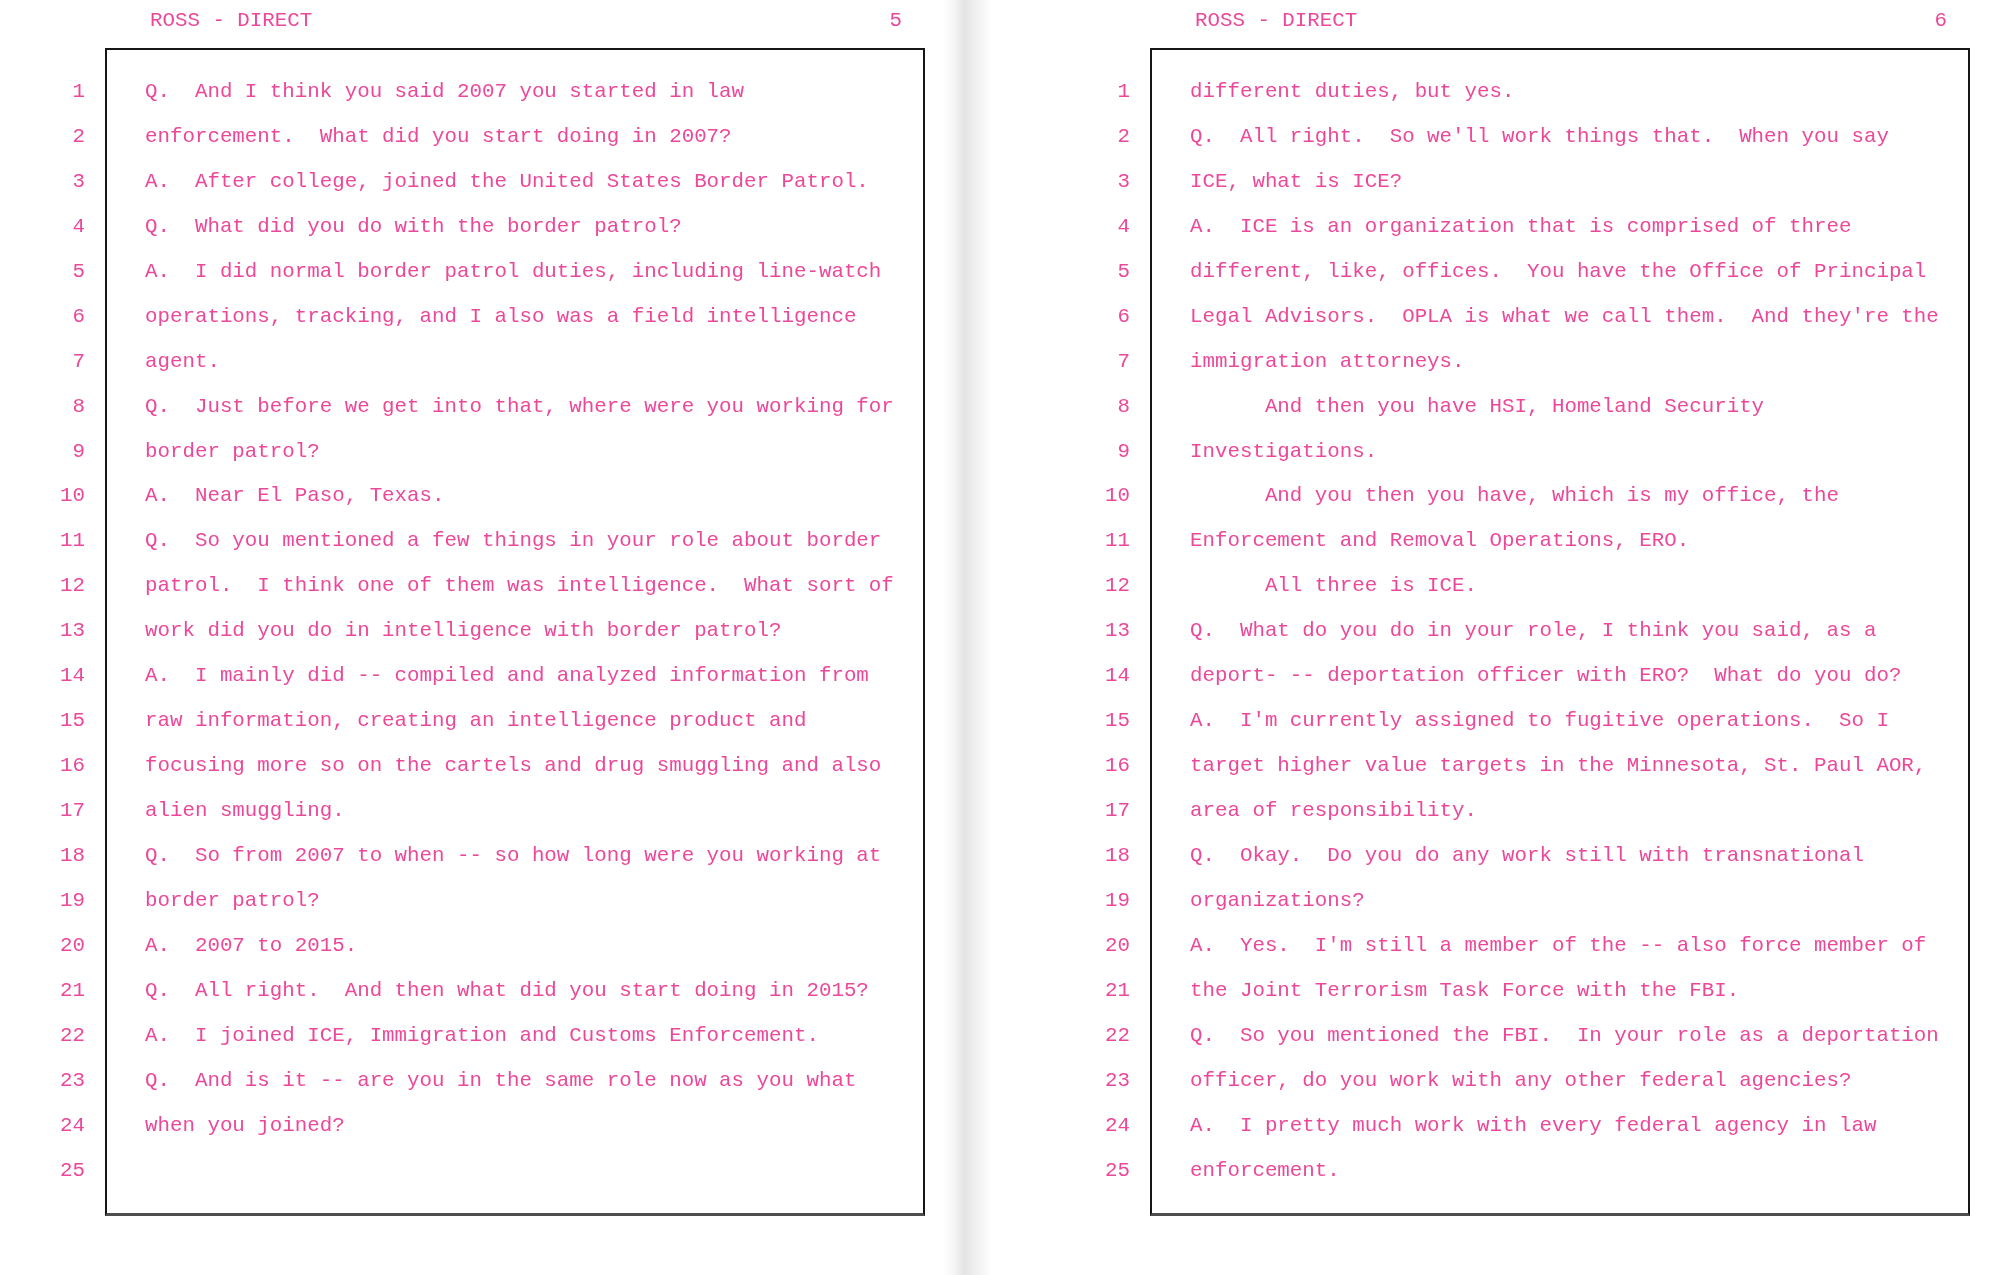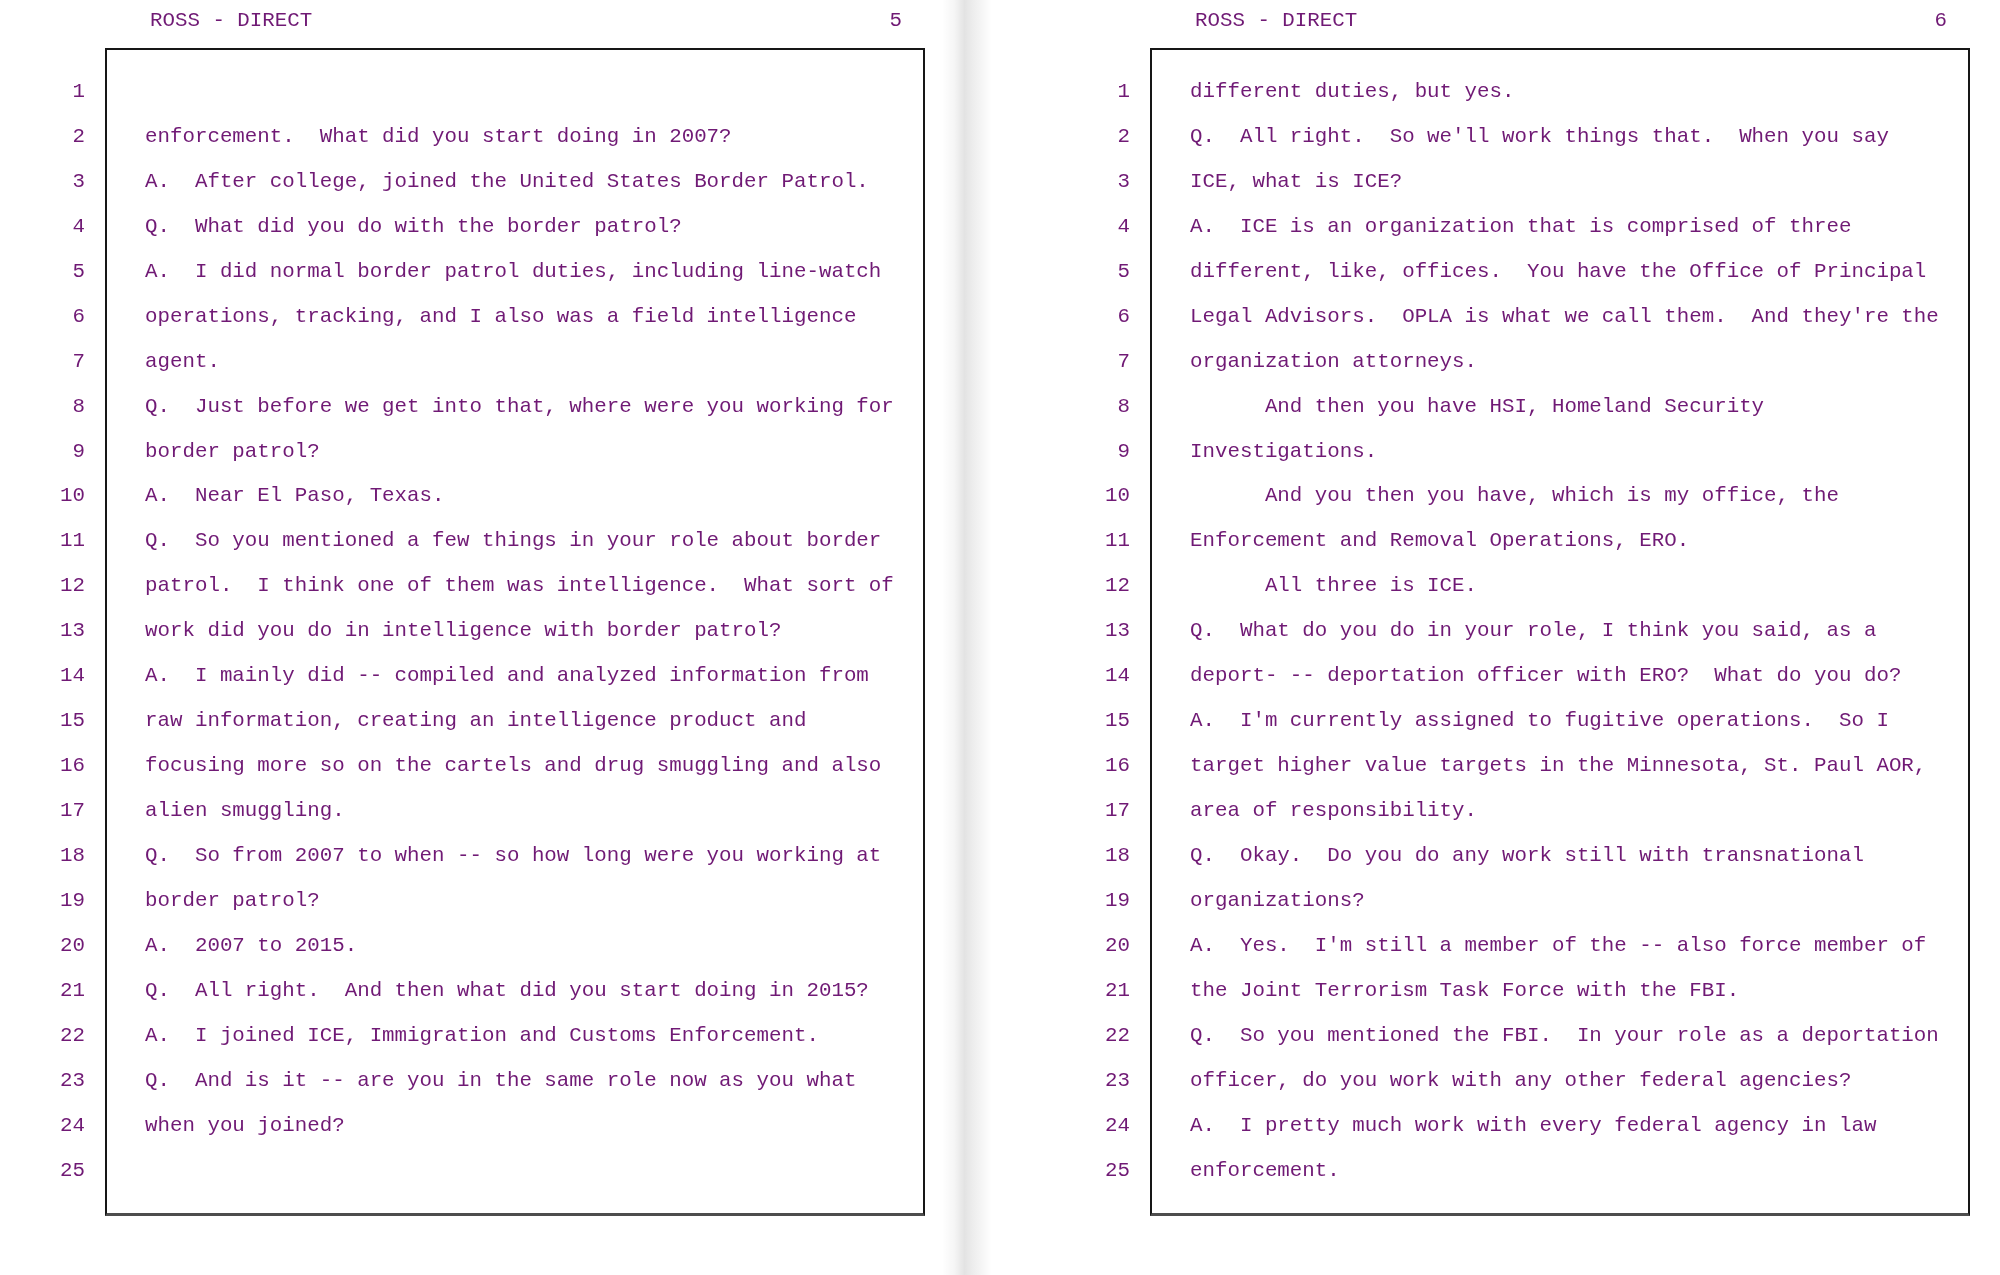--- a/index.html
+++ b/index.html
@@ -3,21 +3,21 @@
 <meta charset="utf-8">
 <style>
   html,body{margin:0;padding:0;background:#ffffff;}
   .canvas{
     position:relative;
     width:2000px;height:1275px;
     background:#ffffff;
     overflow:hidden;
     font-family:"Liberation Mono","DejaVu Sans Mono",monospace;
     font-size:20.8px;
-    color:#701a75;
+    color:#ec4899;
   }
   .page{position:absolute;inset:0;}
   .page.p0{--ox:105px;}
   .page.p1{--ox:1150px;}
   .hdr-title{
     position:absolute;top:9px;
     left:calc(var(--ox) + 45px);
     white-space:pre;
   }
   .hdr-num{
@@ -56,20 +56,21 @@
 
 <div class="canvas">
 
   <section class="page p0">
     <span class="hdr-title">ROSS - DIRECT</span>
     <span class="hdr-num">5</span>
     <div class="box"></div>
     <div class="lines">
         <div class="line-row">
           <span class="lineno">1</span>
+          <span class="linetext">Q.  And I think you said 2007 you started in law</span>
         </div>
         <div class="line-row">
           <span class="lineno">2</span>
           <span class="linetext">enforcement.  What did you start doing in 2007?</span>
         </div>
         <div class="line-row">
           <span class="lineno">3</span>
           <span class="linetext">A.  After college, joined the United States Border Patrol.</span>
         </div>
         <div class="line-row">
@@ -188,21 +189,21 @@
         <div class="line-row">
           <span class="lineno">5</span>
           <span class="linetext">different, like, offices.  You have the Office of Principal</span>
         </div>
         <div class="line-row">
           <span class="lineno">6</span>
           <span class="linetext">Legal Advisors.  OPLA is what we call them.  And they're the</span>
         </div>
         <div class="line-row">
           <span class="lineno">7</span>
-          <span class="linetext">organization attorneys.</span>
+          <span class="linetext">immigration attorneys.</span>
         </div>
         <div class="line-row">
           <span class="lineno">8</span>
           <span class="linetext">      And then you have HSI, Homeland Security</span>
         </div>
         <div class="line-row">
           <span class="lineno">9</span>
           <span class="linetext">Investigations.</span>
         </div>
         <div class="line-row">

